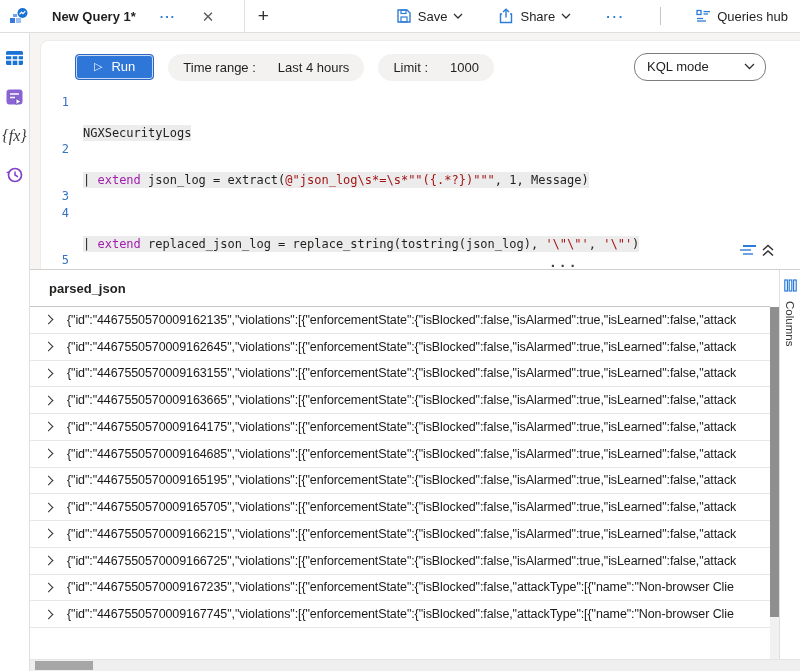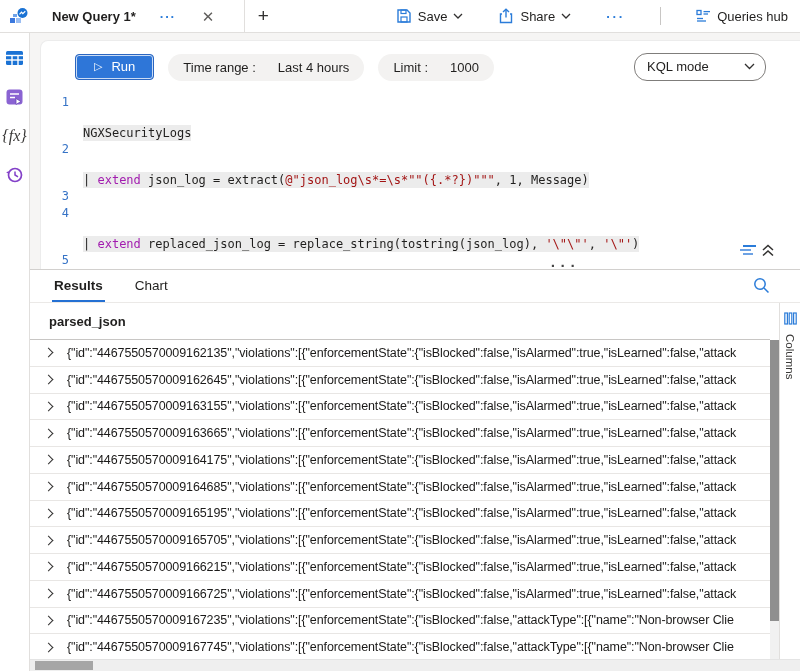--- a/index.html
+++ b/index.html
@@ -198,28 +198,20 @@
               <polyline points="1,6 6,1.5 11,6" fill="none" stroke="#323130" stroke-width="1.5"></polyline>
               <polyline points="1,11.5 6,7 11,11.5" fill="none" stroke="#323130" stroke-width="1.5"></polyline>
             </svg>
           </div>
           <span class="splitter-dots">···</span>
         </div>
       </div>
     </div>
 
     <div class="results">
-      <div class="rtabs">
-        <span class="rtab active">Results</span>
-        <span class="rtab">Chart</span>
-        <svg class="search-btn" width="17" height="17" viewBox="0 0 17 17">
-          <circle cx="7" cy="7" r="5.2" fill="none" stroke="#2b7cd9" stroke-width="1.5"></circle>
-          <line x1="11" y1="11" x2="15.5" y2="15.5" stroke="#2b7cd9" stroke-width="1.5"></line>
-        </svg>
-      </div>
 
       <div class="grid-wrap">
         <div class="grid-main">
           <div class="grid-header">parsed_json</div>
           <div class="rows">
               <div class="grid-row">
                 <span class="chev"></span>
                 <span class="row-text">{"id":"4467550570009162135","violations":[{"enforcementState":{"isBlocked":false,"isAlarmed":true,"isLearned":false,"attack</span>
               </div>
               <div class="grid-row">

